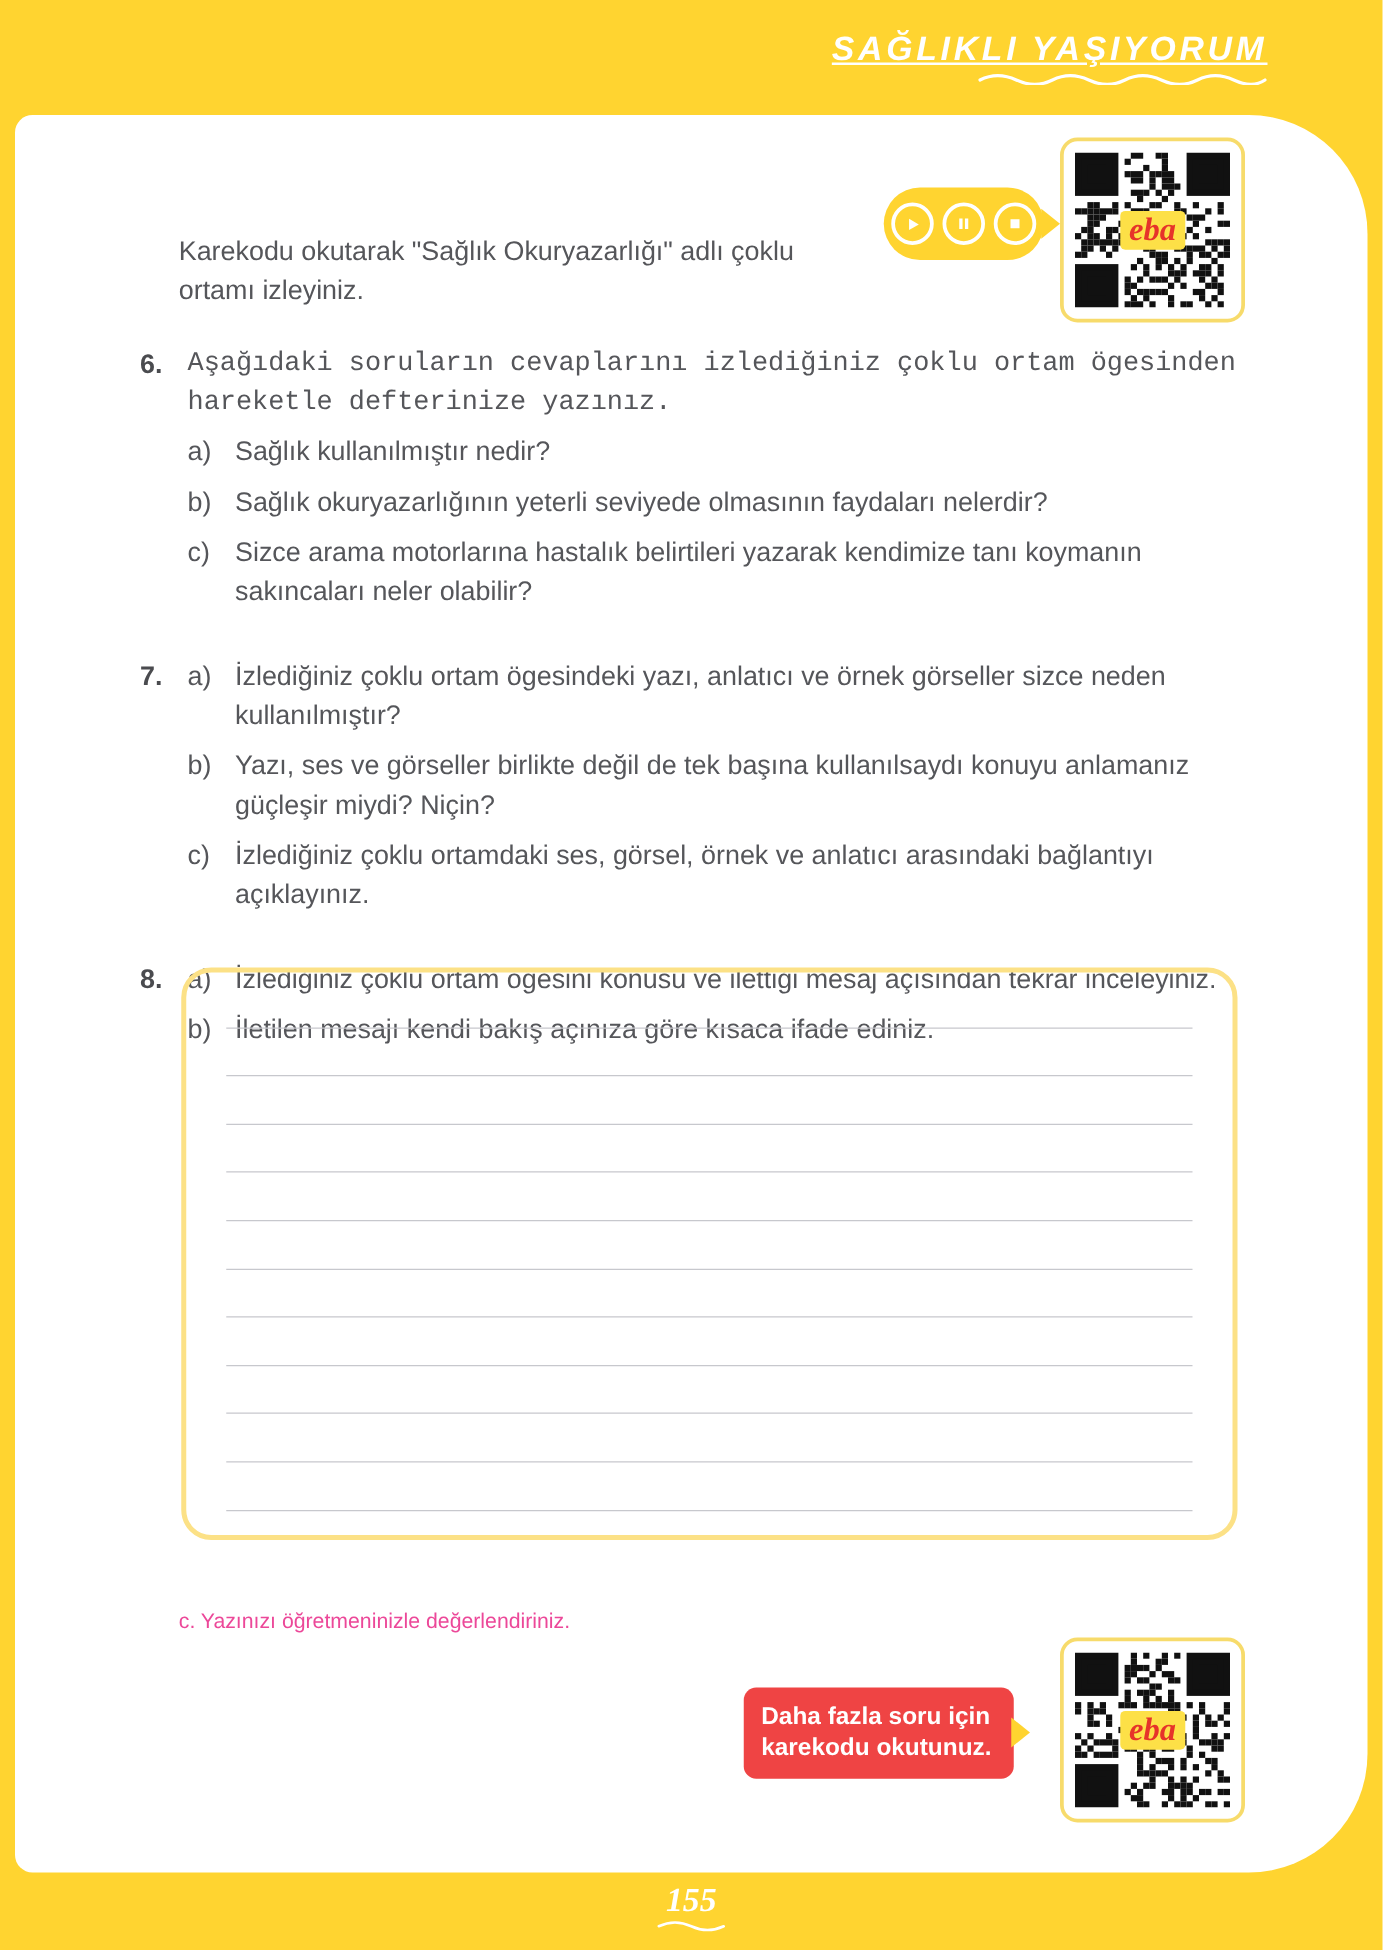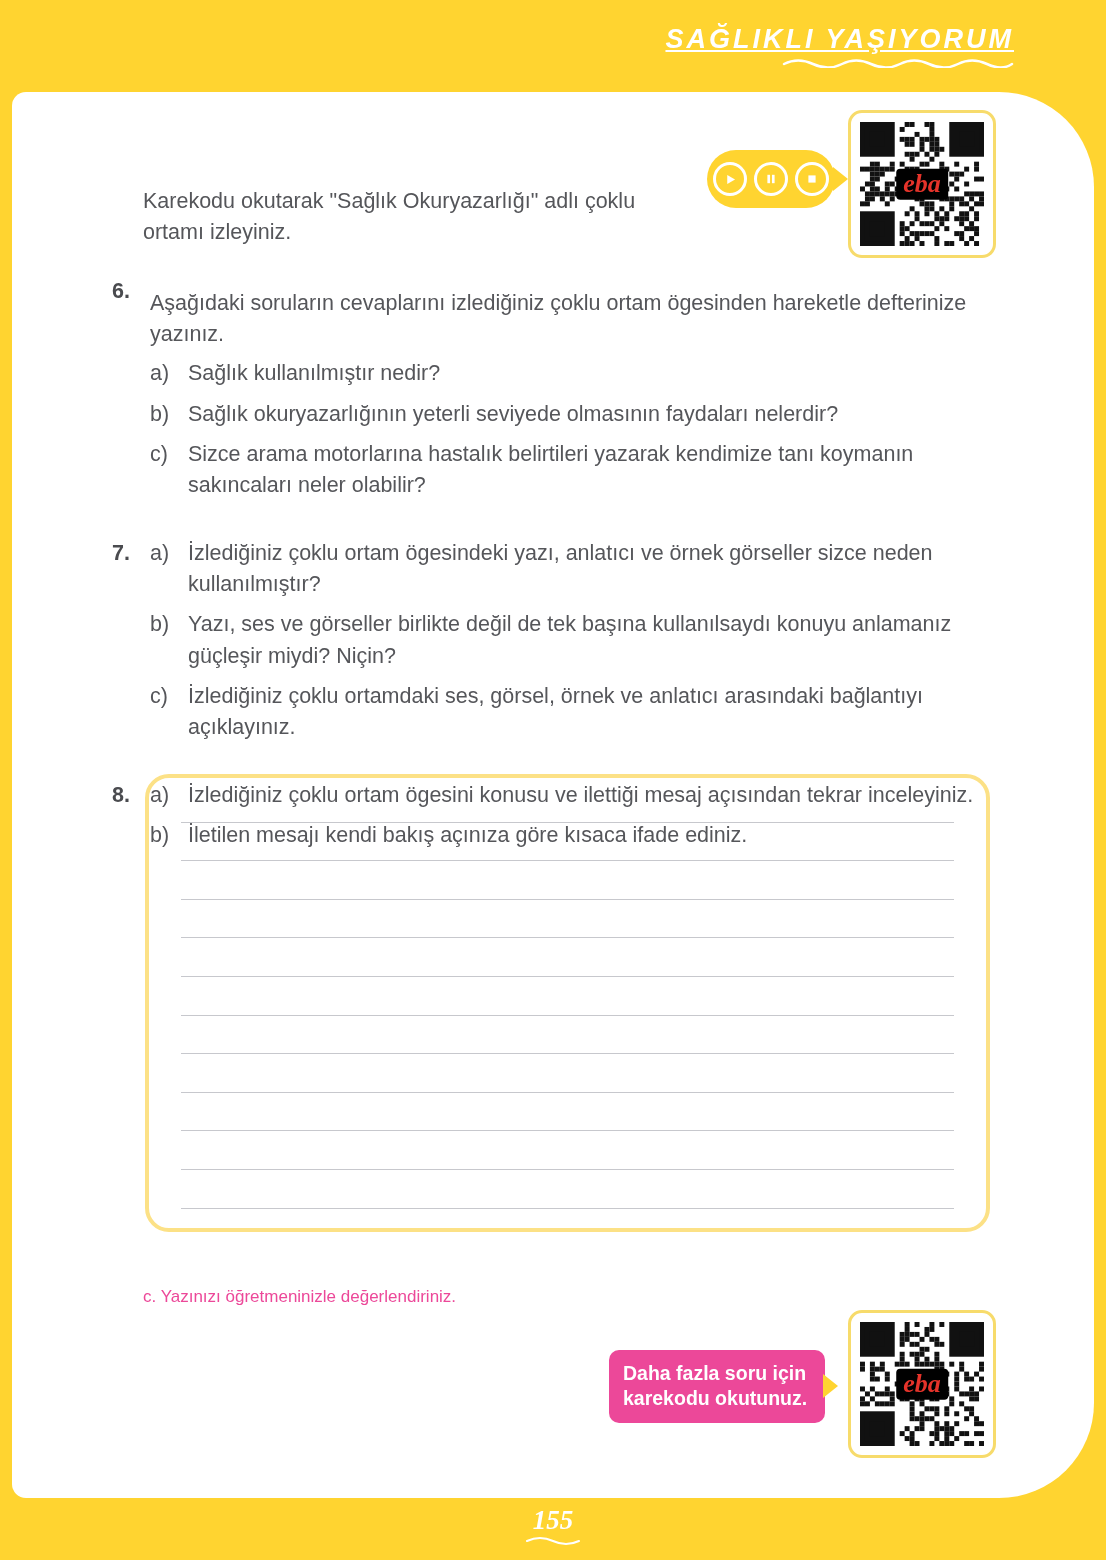--- a/index.html
+++ b/index.html
@@ -49,57 +49,57 @@
 
   
   .qr-card{
     position:absolute;background:#fff;border:3px solid #F7DB6B;border-radius:14px;
     padding:9px;box-sizing:border-box;
   }
   .qr-card .qr{position:relative;width:100%;height:100%;}
   .qr svg rect{fill:#111;}
   .eba-logo{
     position:absolute;left:50%;top:50%;transform:translate(-50%,-50%);
-    background:#000000;padding:1px 7px;border-radius:4px;
+    background:#fde047;padding:1px 7px;border-radius:4px;
     font-family:"Liberation Serif","DejaVu Serif",serif;
     font-style:italic;font-weight:bold;font-size:26px;color:#E6332A;
     line-height:1.1;
   }
   #qr-top{left:836px;top:18px;width:148px;height:148px;}
   #qr-bottom{left:836px;top:1218px;width:148px;height:148px;}
 
   
   .questions{
     position:absolute;left:100px;top:184px;width:880px;
     font-size:21.5px;line-height:1.45;color:#55565A;
   }
   .q{display:grid;grid-template-columns:38px 1fr;margin-bottom:28px;}
   .q-num{font-weight:bold;color:#4A4B4F;}
-  .q-stem{margin:12px 0 8px 0;}
+  .q-stem{margin:0 0 8px 0;font-family:Liberation Mono, monospace;}
   .part{display:grid;grid-template-columns:38px 1fr;margin-bottom:9px;}
   .part-label{color:#55565A;}
 
   
   .answer-box{
     position:absolute;left:133px;top:682px;width:845px;height:458px;
     border:4px solid #FCE186;border-radius:24px;
     box-sizing:border-box;padding:6px 32px 0 32px;
   }
   .ans-line{height:37.6px;border-bottom:1.6px solid #C7C8CD;}
 
   
   .teacher-note{
     position:absolute;left:131px;top:1178px;
     font-size:17px;color:#ec4899;
   }
   .qr-cta-badge{
     position:absolute;left:583px;top:1258px;width:216px;
-    background:#ec4899;border-radius:10px;
+    background:#ef4444;border-radius:10px;
     padding:11px 14px;box-sizing:border-box;
-    color:#fff;font-weight:bold;font-size:19.5px;line-height:1.3;margin-left:14px;
+    color:#fff;font-weight:bold;font-size:19.5px;line-height:1.3;
   }
   .qr-cta-badge::after{
     content:"";position:absolute;right:-13px;top:50%;margin-top:-12px;
     border-top:12px solid transparent;border-bottom:12px solid transparent;
     border-left:15px solid #FFD430;
   }
 
   .page-number{
     position:absolute;left:0;right:0;bottom:14px;text-align:center;
     color:#fff;font-style:italic;font-weight:bold;font-size:27px;

